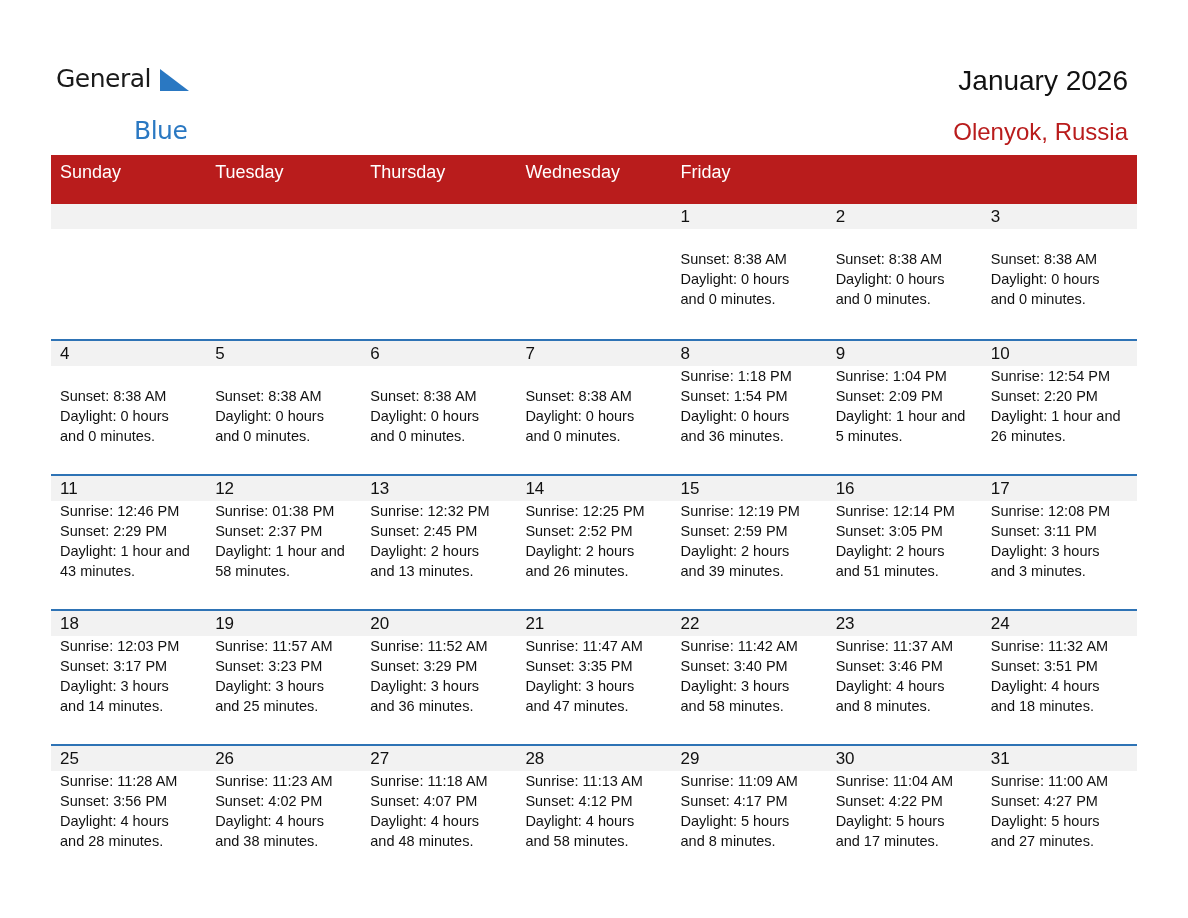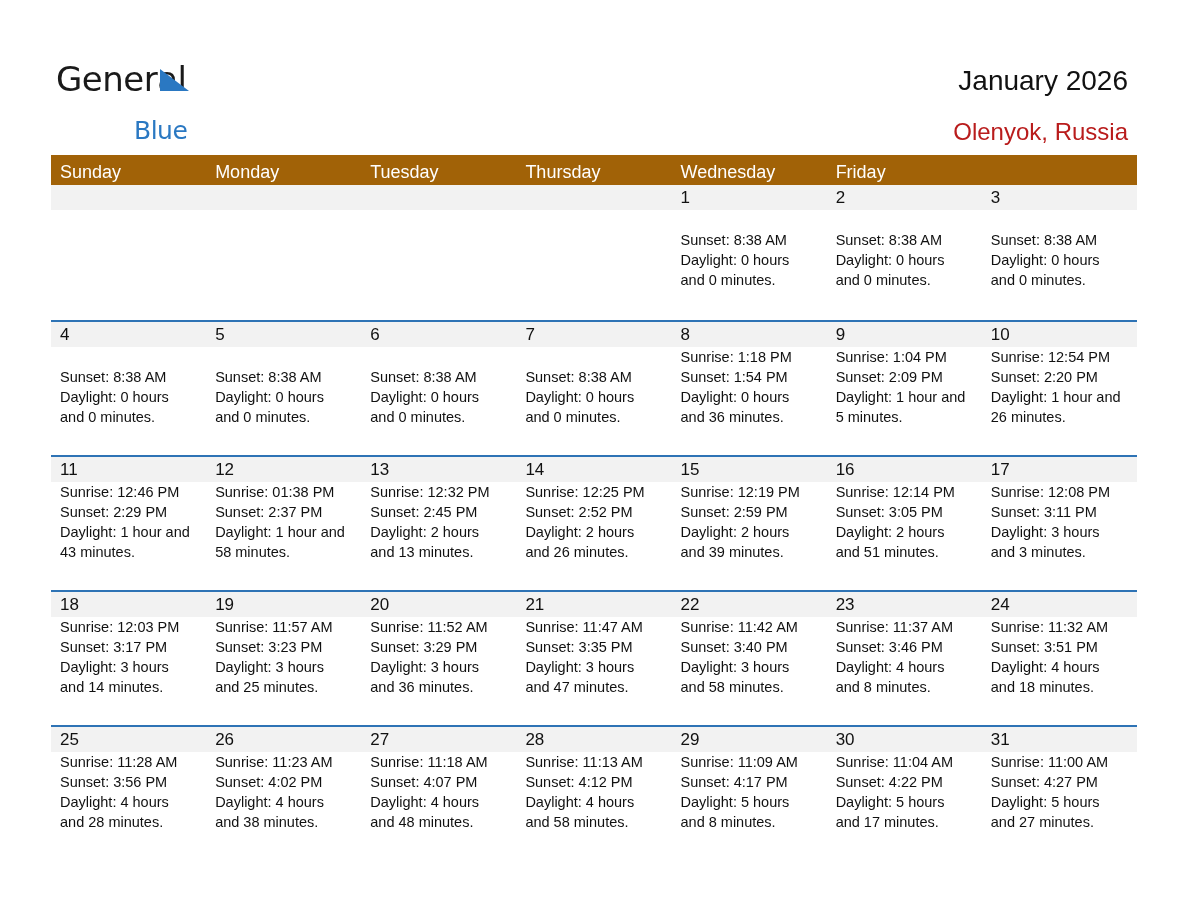--- a/index.html
+++ b/index.html
@@ -1,31 +1,31 @@
 <!DOCTYPE html>
 <html><head>
 <meta charset="utf-8">
 <style>
   html, body { margin: 0; padding: 0; background: #ffffff; }
   body { width: 1188px; height: 918px; position: relative; overflow: hidden;
          font-family: "Liberation Sans", sans-serif; color: #1a1a1a; }
 
   .logo { position: absolute; left: 56px; top: 64px; width: 140px; height: 56px; }
   .logo .general { position: absolute; left: 0; top: 0; font-family: "DejaVu Sans", sans-serif;
-                   font-size: 34px; color: #1a1a1a; letter-spacing: -0.5px; line-height: 30px; text-align: right; }
+                   font-size: 25px; color: #1a1a1a; letter-spacing: -0.5px; line-height: 30px; text-align: right; }
   .logo .blue { position: absolute; left: 78px; top: 24px; font-family: "DejaVu Sans", sans-serif;
                 font-size: 25px; color: #2a78c2; letter-spacing: -0.5px; line-height: 30px; margin-top: 28px; }
   .logo .tri { position: absolute; left: 104px; top: 5px; width: 0; height: 0;
                border-left: 29px solid transparent; border-bottom: 22px solid #2a78c2; transform: scaleX(-1); }
 
   .title { position: absolute; right: 60px; top: 58px; font-size: 28px; line-height: 46px; color: #111; text-align: left; }
   .subtitle { position: absolute; right: 60px; top: 118px; font-size: 24px; line-height: 28px; color: #b91c1c; text-align: center; }
 
   .calendar { position: absolute; left: 51px; top: 155px; width: 1086px; }
-  .header-row { display: flex; height: 30px; background: #a16207; }
+  .header-row { display: flex; height: 49px; background: #b91c1c; }
   .header-cell { width: 155.14px; color: #ffffff; font-size: 18px; line-height: 34px; padding-left: 9px; box-sizing: border-box; }
 
   .week { position: relative; height: 135px; }
   .week.bordered { border-top: 2px solid #2e73b5; height: 133px; }
   .date-strip { position: absolute; left: 0; right: 0; top: 0; height: 25px; background: #f2f2f2; }
   .days { position: absolute; left: 0; right: 0; top: 0; display: flex; }
   .day { width: 155.14px; box-sizing: border-box; padding-left: 9px; }
   .day .num { font-size: 17px; line-height: 25px; height: 25px; color: #111; }
   .day .info { font-size: 14.5px; line-height: 20px; color: #111; }
   .day .info.pad { padding-top: 20px; }
@@ -38,21 +38,20 @@
   <span class="tri"></span>
   <span class="blue">Blue</span>
 </div>
 
 <div class="title">January 2026</div>
 <div class="subtitle">Olenyok, Russia</div>
 
 <div class="calendar">
   <div class="header-row">
     <div class="header-cell">Sunday</div>
-    <div class="header-cell">Monday</div>
     <div class="header-cell">Tuesday</div>
     <div class="header-cell">Thursday</div>
     <div class="header-cell">Wednesday</div>
     <div class="header-cell">Friday</div>
   </div>
   <div id="weeks">
       <div class="week">
         <div class="date-strip"></div>
         <div class="days">
           <div class="day">

